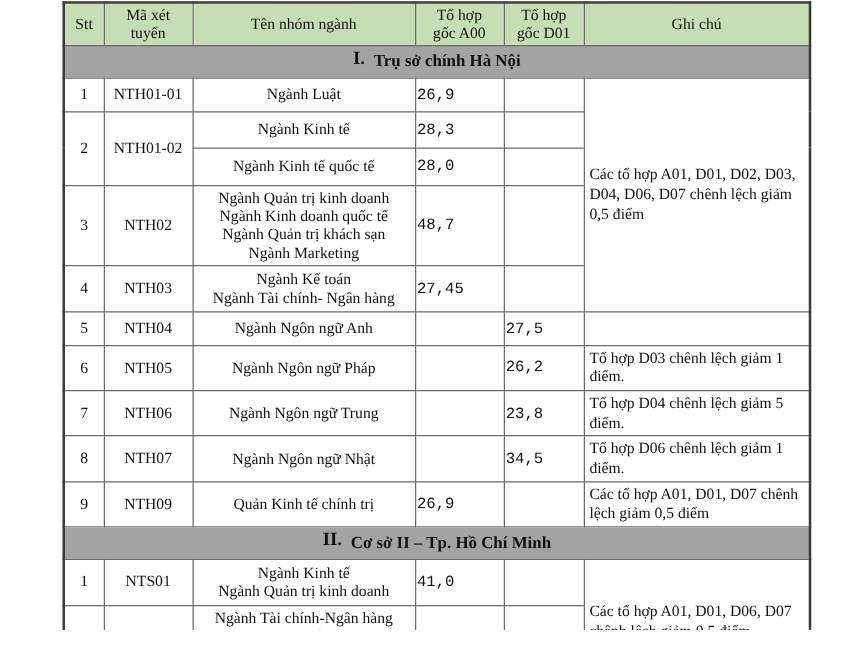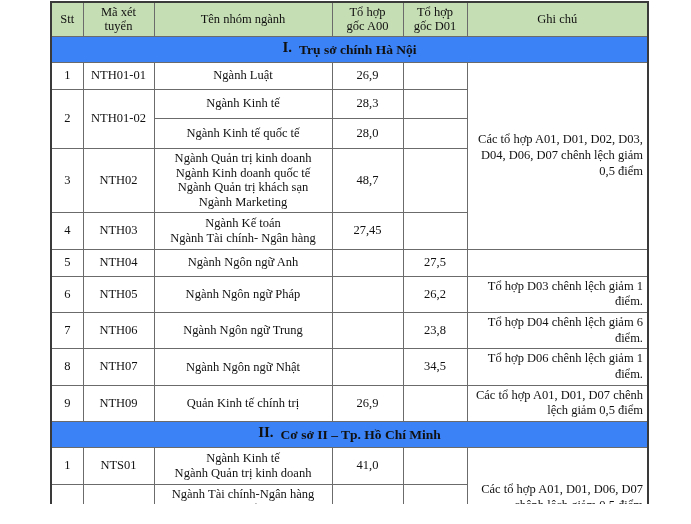--- a/index.html
+++ b/index.html
@@ -24,27 +24,27 @@
     font-size:12.5px;font-weight:normal;
     vertical-align:middle;overflow:hidden;
   }
   th.hdr{
     background:var(--header_bg);
     font-weight:bold;font-size:12px;line-height:1.15;
     text-align:center;white-space:pre-line;padding:2px 1px;
   }
   td.c{text-align:center;}
   td.majors{text-align:center;padding:2px 6px;white-space:pre-line;line-height:1.18;}
-  td.score{text-align:center;font-weight:bold;font-size:13px;}
+  td.score{font-weight:bold;font-size:13px;font-family:Liberation Mono, monospace;}
   td.note{
-    text-align:right;padding:2px 4px;font-size:11px;line-height:1.25;
+    text-align:left;padding:2px 4px;font-size:11px;line-height:1.25;
     vertical-align:middle;
   }
   td.section{
-    text-align:center;font-weight:bold;background:#3b82f6;padding:1px 0;
+    text-align:center;font-weight:bold;background:#a3a3a3;padding:1px 0;
   }
   .roman{font-size:15px;font-weight:bold;position:relative;top:-2px;margin-right:7px;}
   .sect-title{font-size:13.5px;font-weight:bold;}
   
   .ghost-h{position:absolute;height:1px;background:var(--ghost_line);}
   .ghost-v{position:absolute;width:1px;background:var(--ghost_line);}
 </style>
 </head>
 <body>
 
@@ -137,21 +137,21 @@
       <td class="score">26,2</td>
       <td class="note">Tổ hợp D03 chênh lệch giảm 1 điểm.</td>
     </tr>
 
     <tr style="height:33px">
       <td class="c">7</td>
       <td class="c">NTH06</td>
       <td class="majors">Ngành Ngôn ngữ Trung</td>
       <td class="score"></td>
       <td class="score">23,8</td>
-      <td class="note">Tổ hợp D04 chênh lệch giảm 6 điểm.</td>
+      <td class="note">Tổ hợp D04 chênh lệch giảm 5 điểm.</td>
     </tr>
 
     <tr style="height:33px">
       <td class="c">8</td>
       <td class="c">NTH07</td>
       <td class="majors">Ngành Ngôn ngữ Nhật</td>
       <td class="score"></td>
       <td class="score">34,5</td>
       <td class="note">Tổ hợp D06 chênh lệch giảm 1 điểm.</td>
     </tr>

